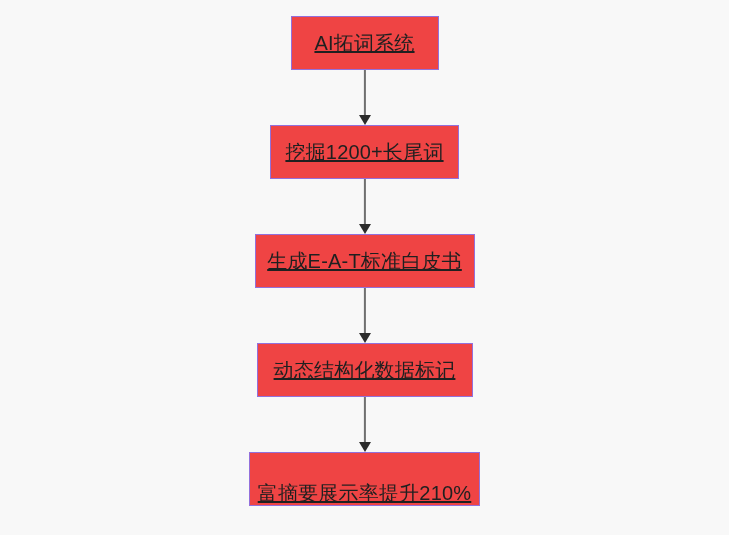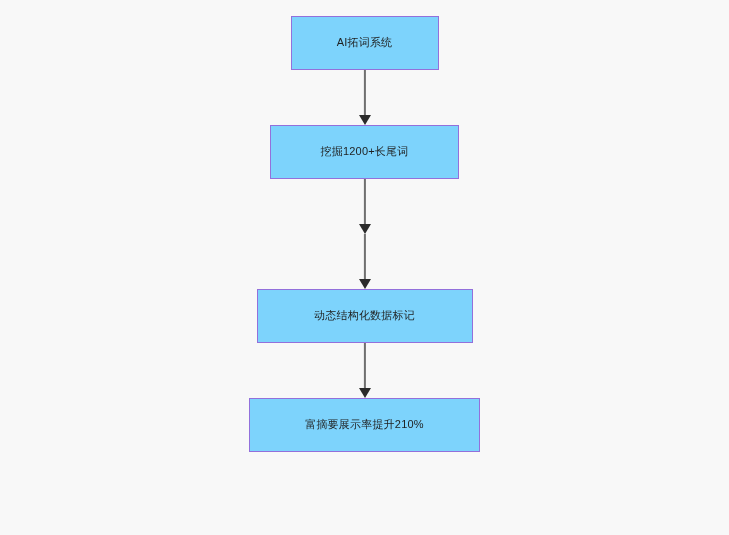--- a/index.html
+++ b/index.html
@@ -19,32 +19,33 @@
     width: 729px;
     height: 535px;
     display: flex;
     flex-direction: column;
     align-items: center;
     box-sizing: border-box;
   }
   .node {
     box-sizing: border-box;
     border: 1.6px solid #9370db;
-    background: #7dd3fc;
+    background: #ef4444;
     color: #1f2020;
     display: flex;
     align-items: center;
     justify-content: center;
     text-align: center;
-    font-size: 11px;
+    font-size: 20px;
     line-height: 1.2;
     letter-spacing: 0.2px;
     height: 54px;
     white-space: nowrap;
     border-radius: 0px;
+    text-decoration: underline;
   }
   .node-label {
     display: block;
     padding: 0 14px;
   }
   .connector {
     position: relative;
     width: 3px;
     height: 55px;
     display: flex;
@@ -68,21 +69,21 @@
     height: 0;
     border-left: 6.5px solid transparent;
     border-right: 6.5px solid transparent;
     border-top: 10px solid #2b2b2b;
   }
   
   .n0 { width: 148px; }
   .n1 { width: 189px; }
   .n2 { width: 220px; }
   .n3 { width: 216px; text-align: right; }
-  .n4 { width: 231px; }
+  .n4 { width: 231px; align-items: flex-end; }
   .top-pad { height: 16px; }
 </style>
 </head>
 <body>
 
 <div class="flowchart">
 
   <div class="top-pad"></div>
 
   <div class="node n0">
@@ -96,20 +97,23 @@
 
   <div class="node n1">
     <span class="node-label">挖掘1200+长尾词</span>
   </div>
 
   <div class="connector">
     <span class="line"></span>
     <span class="arrowhead"></span>
   </div>
 
+  <div class="node n2">
+    <span class="node-label">生成E-A-T标准白皮书</span>
+  </div>
 
   <div class="connector">
     <span class="line"></span>
     <span class="arrowhead"></span>
   </div>
 
   <div class="node n3">
     <span class="node-label">动态结构化数据标记</span>
   </div>
 

